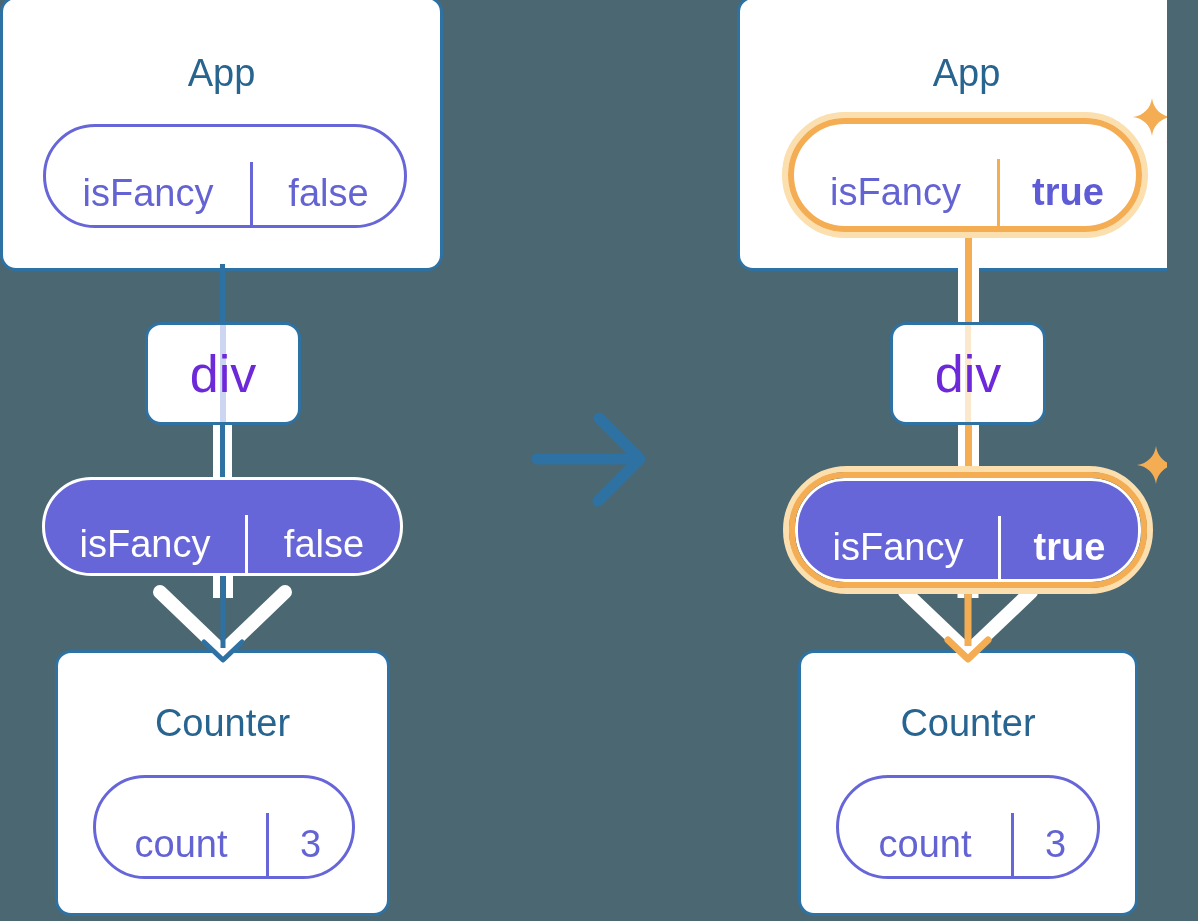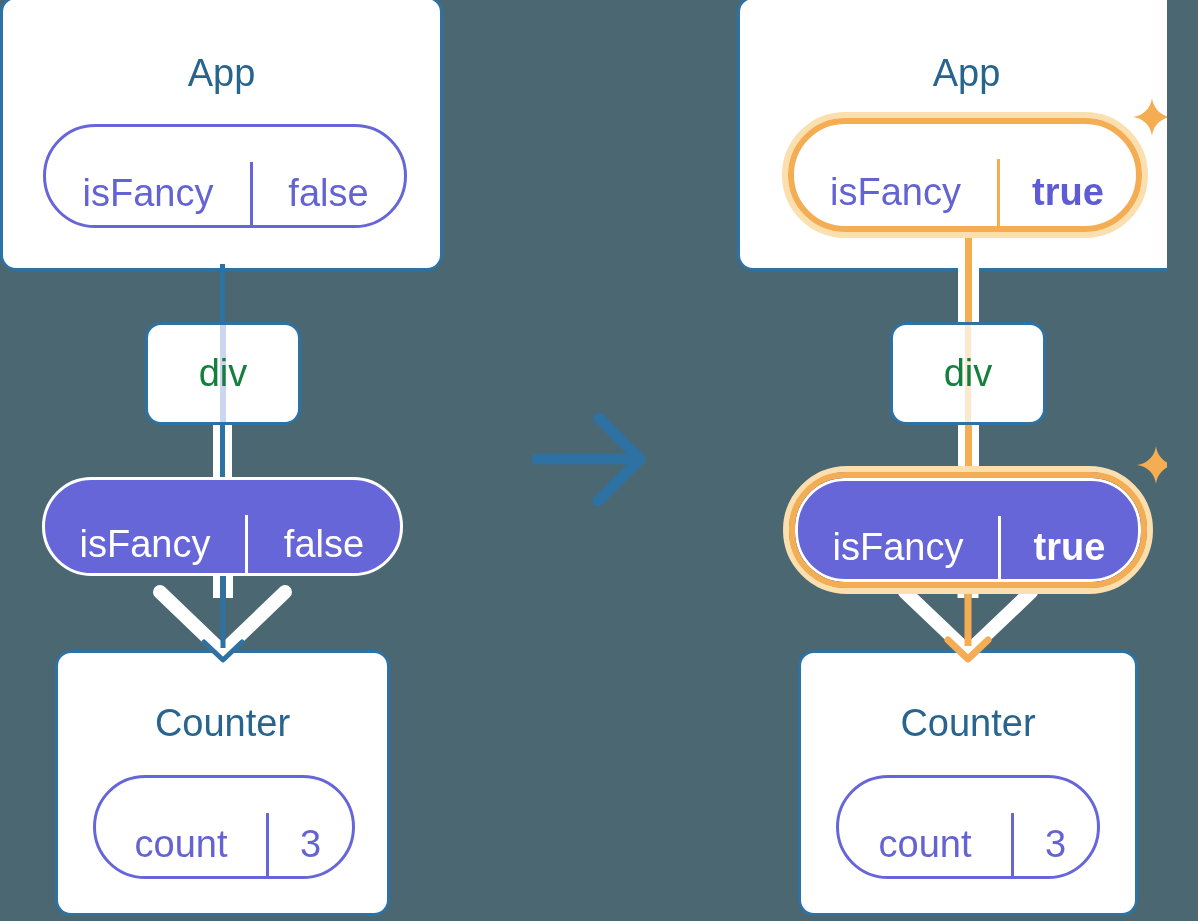--- a/index.html
+++ b/index.html
@@ -51,21 +51,21 @@
   .connector{position:absolute;z-index:2;}
   .teal-line{background:#2e72a3;}
   .pipe-teal{background:linear-gradient(to right,#ffffff 0 7px,#2e72a3 7px 12px,#ffffff 12px 19px);}
   .pipe-orange{background:linear-gradient(to right,#ffffff 0 7px,#f4ad53 7px 14px,#ffffff 14px 21px);}
   .trace{
     position:absolute;top:0;bottom:0;left:50%;width:6px;margin-left:-3px;z-index:0;
   }
   .trace-lavender{background:#cdd6f0;}
   .trace-orange{background:#fbe8cd;}
   .div-card{display:flex;align-items:center;justify-content:center;z-index:3;}
-  .div-label{position:relative;z-index:1;color:#15803d;font-size:38px;}
+  .div-label{position:relative;z-index:1;color:#6d28d9;font-size:52px;}
   .arrow-svg{position:absolute;z-index:4;}
   .sparkle-svg{position:absolute;z-index:6;}
 </style>
 </head>
 <body>
 
 <div id="stage">
 
   <div class="card" style="left:0;top:-4px;width:443px;height:275px;">
     <div class="node-title" style="top:54px;">App</div>

